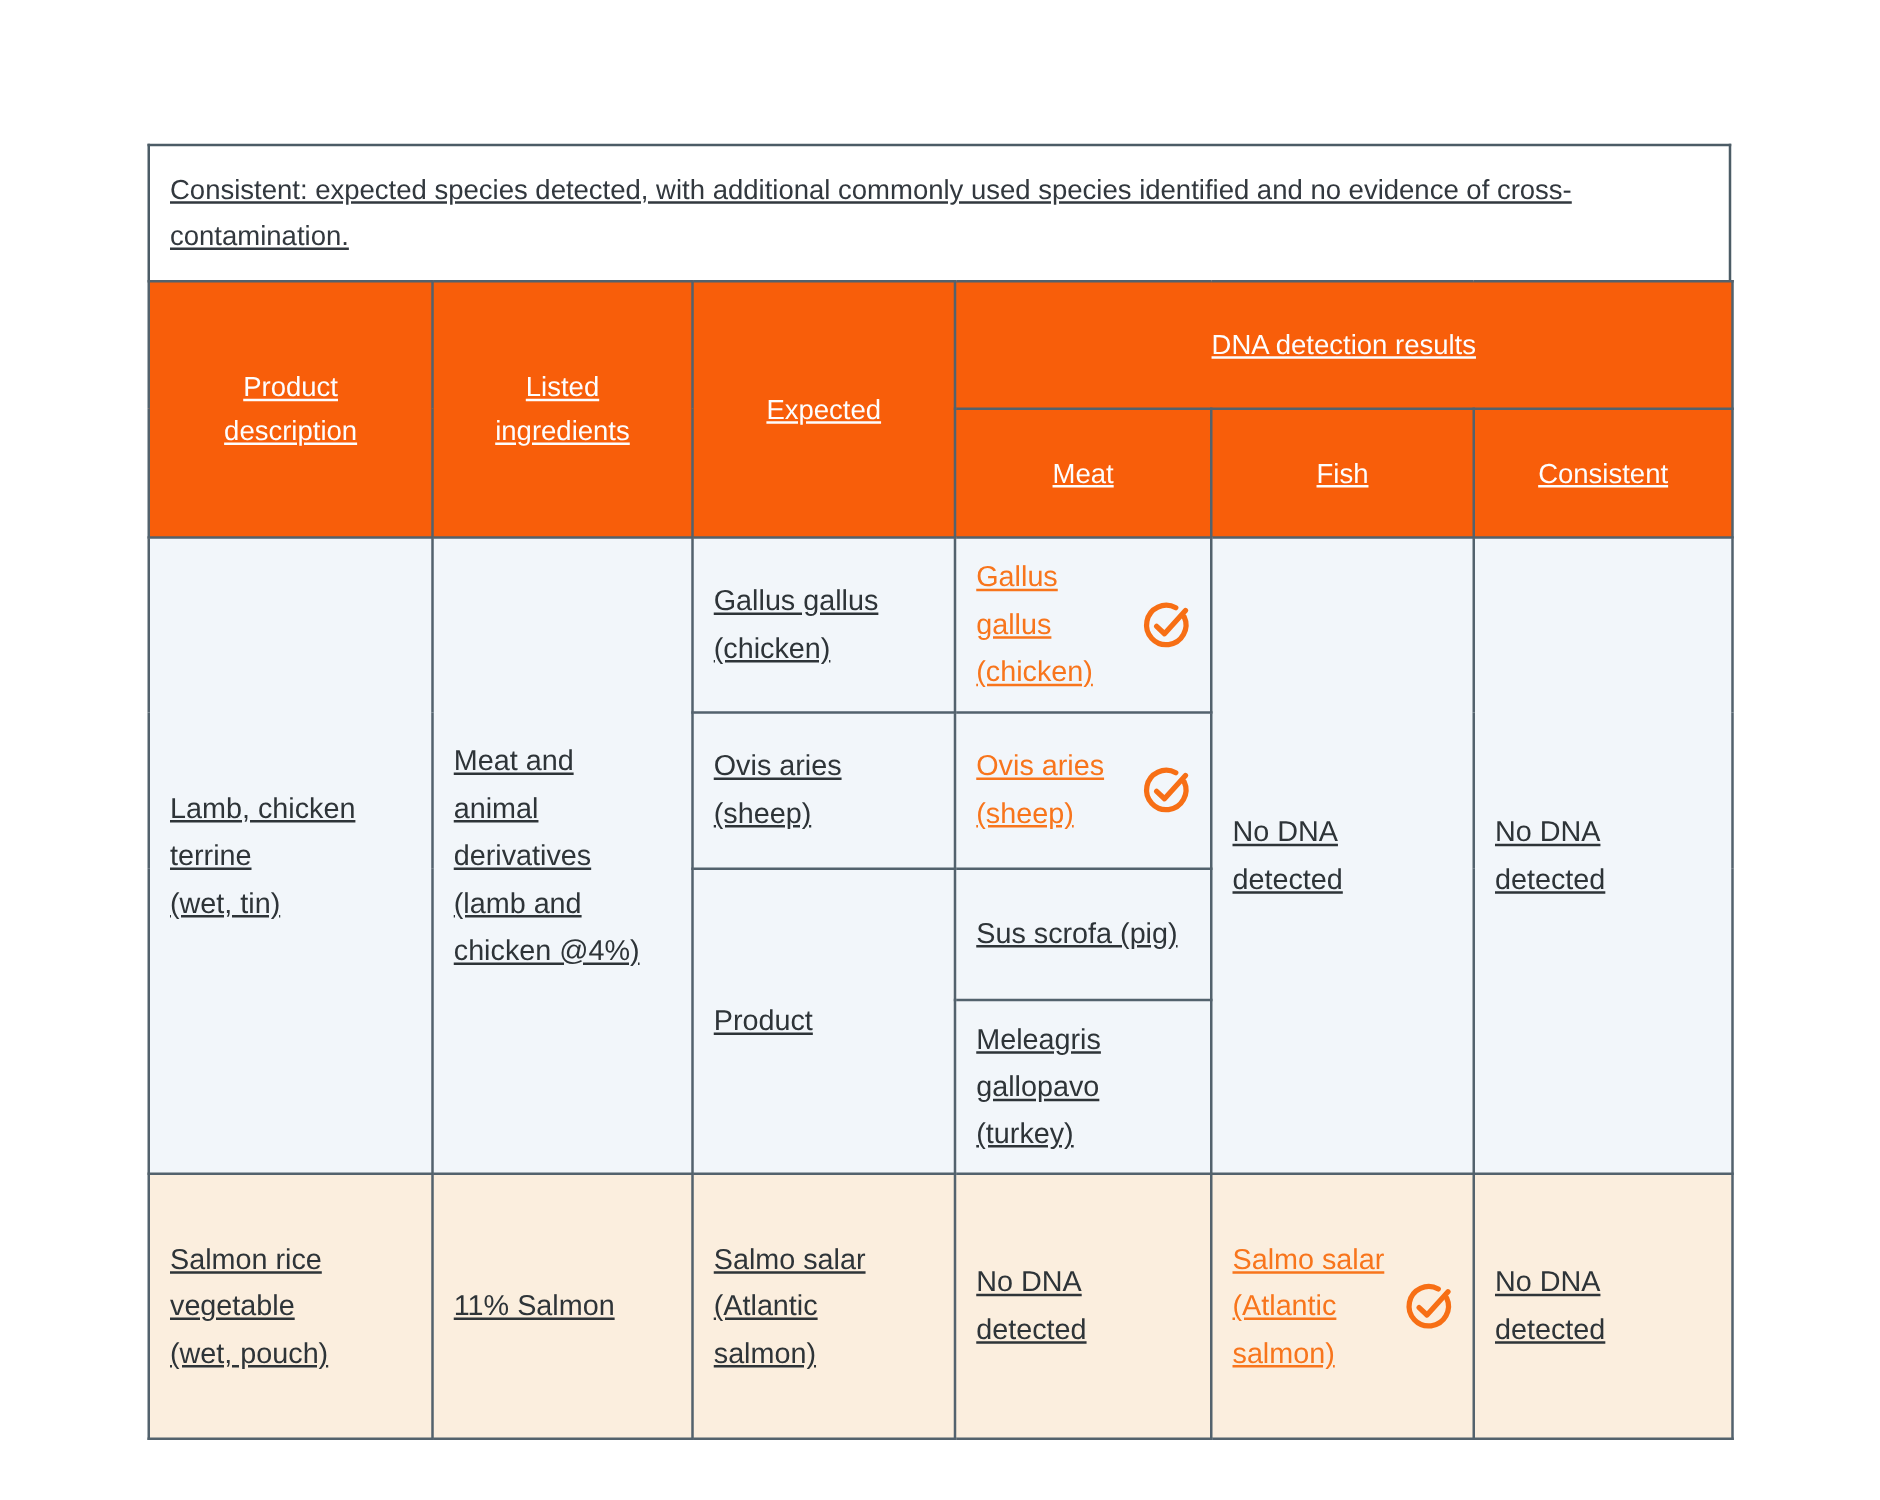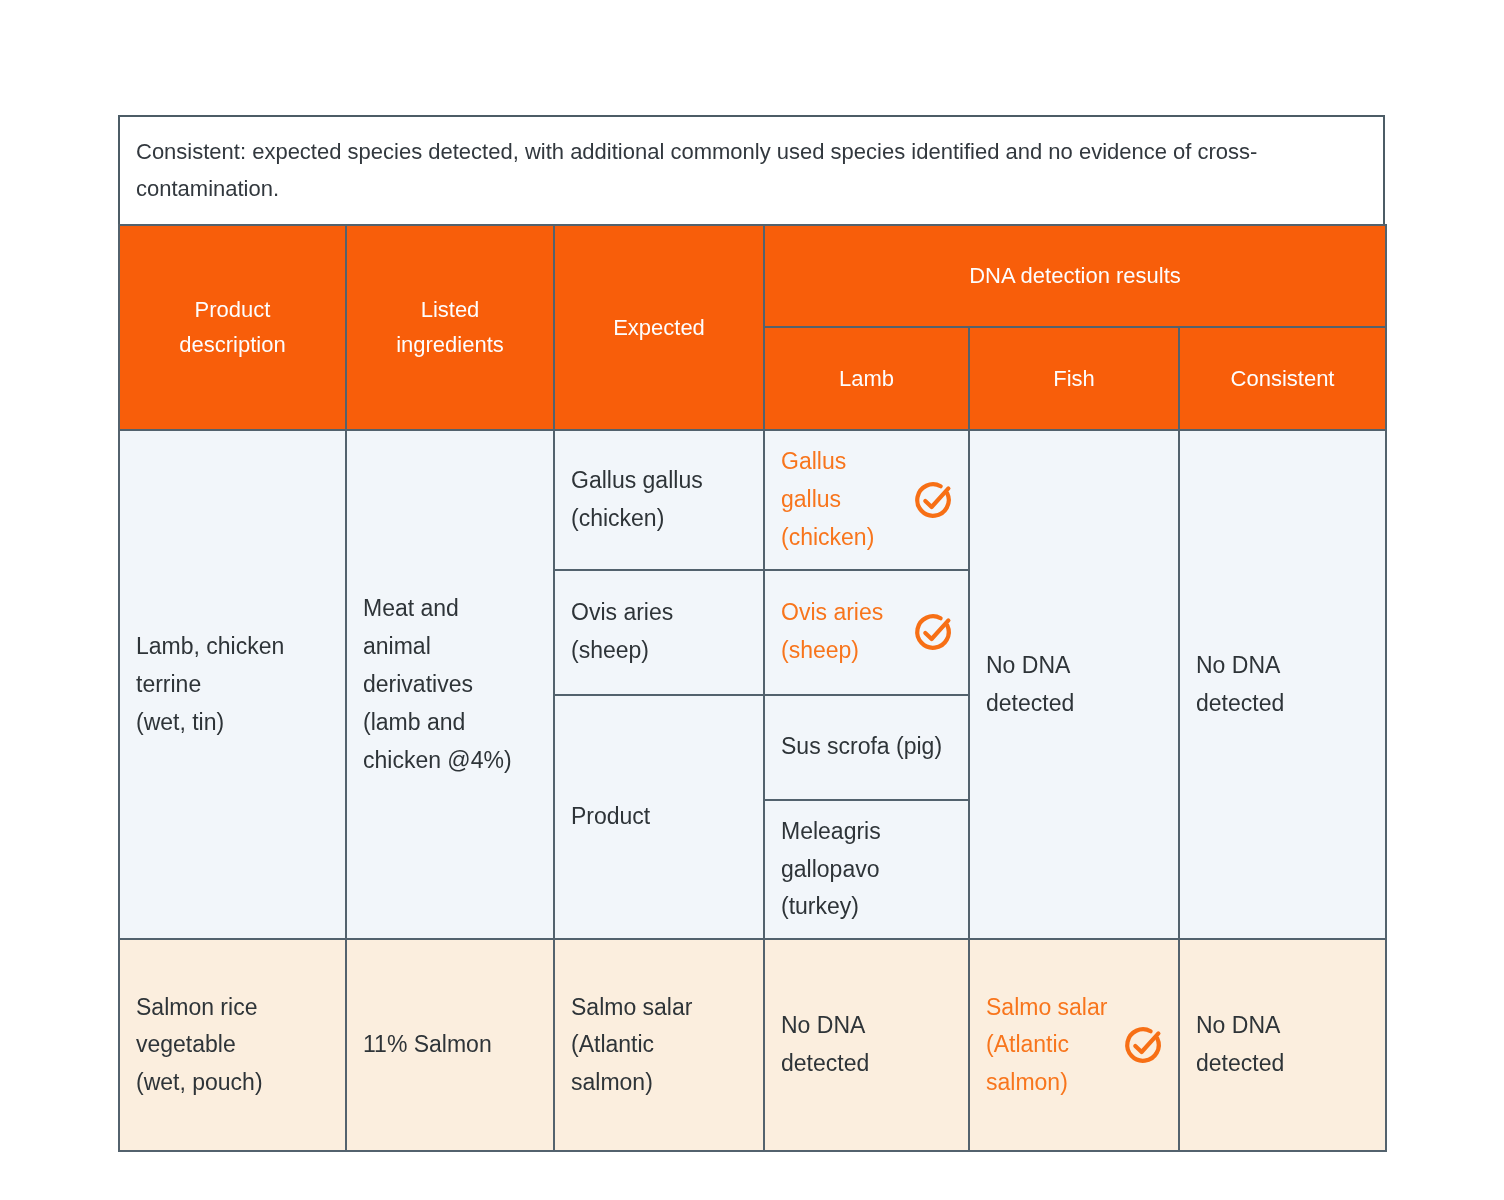--- a/index.html
+++ b/index.html
@@ -46,21 +46,21 @@
   }
   td.cell {
     font-size: 23px;
     line-height: 1.65;
     padding: 12px 14px 12px 16px;
     text-align: left;
   }
   .bg-light { background: #f2f6fa; }
   .bg-peach { background: #fbeede; }
   .accent { color: #f8751c; }
-  .cell-text { white-space: pre-line; display: block; }
+  .cell-text { white-space: pre-line; display: block; text-decoration: underline; }
   .cell-flex {
     display: flex;
     align-items: center;
     justify-content: space-between;
     gap: 6px;
   }
   .icon-wrap { flex: 0 0 auto; display: inline-flex; }
   .icon-wrap svg { width: 42px; height: 42px; color: #f76f15; }
   
   tr.h-head1 { height: 102px; }
@@ -102,21 +102,21 @@
           </th>
         <th class="hdr" rowspan="2">
             <span class="cell-text">Expected</span>
           </th>
         <th class="hdr" colspan="3">
             <span class="cell-text">DNA detection results</span>
           </th>
       </tr>
       <tr class="h-head2">
         <th class="hdr">
-            <span class="cell-text">Lamb</span>
+            <span class="cell-text">Meat</span>
           </th>
         <th class="hdr">
             <span class="cell-text">Fish</span>
           </th>
         <th class="hdr">
             <span class="cell-text">Consistent</span>
           </th>
       </tr>
 
       <tr class="h-sub1">

